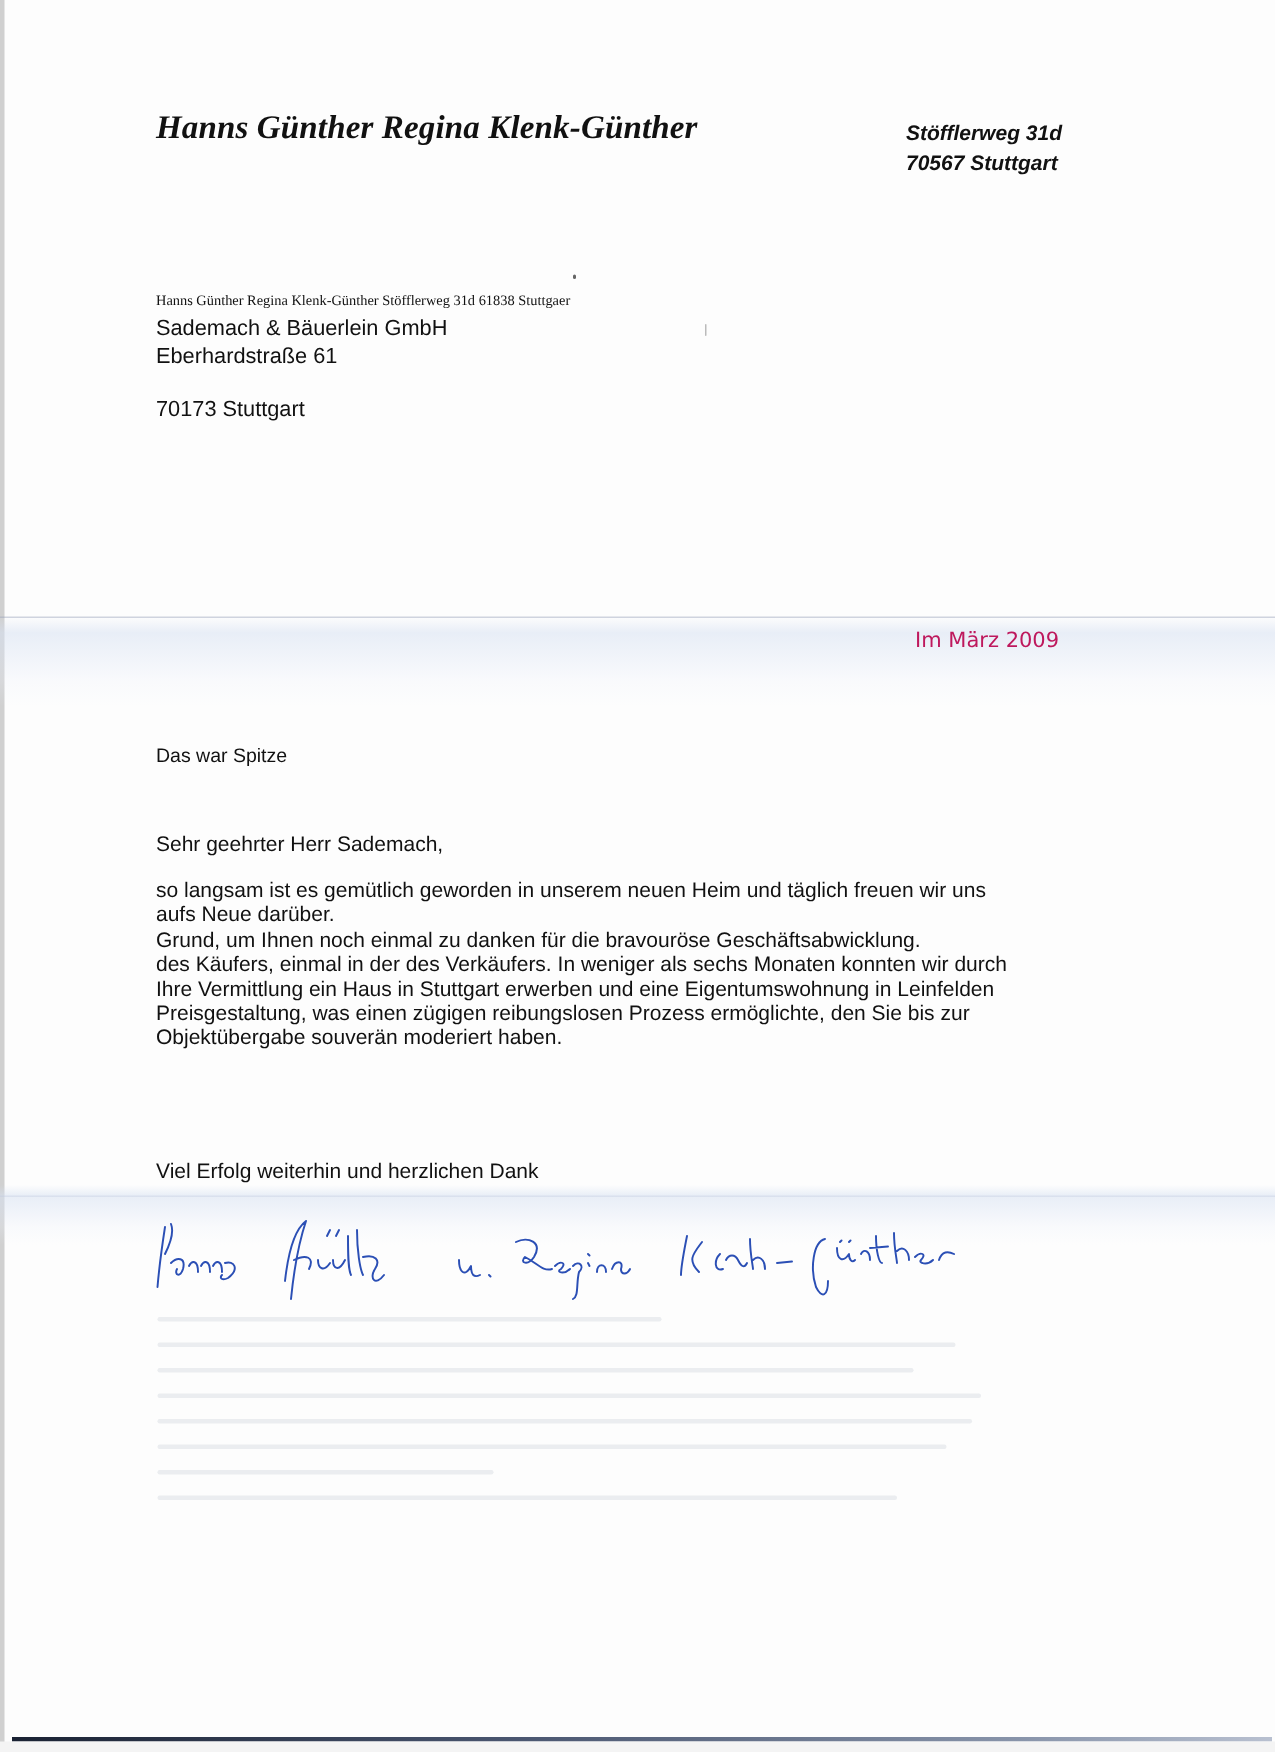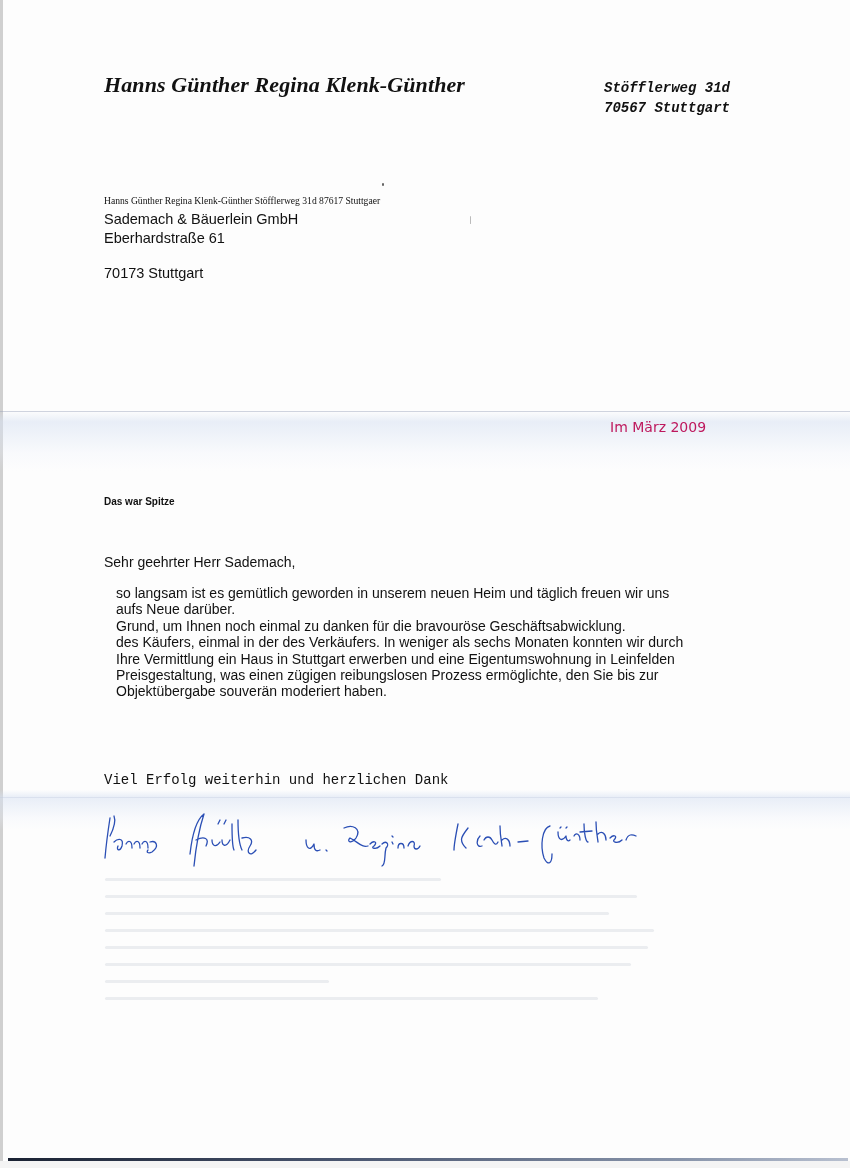--- a/index.html
+++ b/index.html
@@ -20,43 +20,43 @@
     background: linear-gradient(to right, #1a2233, #4a5670 40%, #8894aa 80%, #b8c0d0); }
   .bottom-shade { position: absolute; left: 0; top: 1161px; width: 850px; height: 7px; background: #f4f4f4; }
 
   .letterhead-names {
     position: absolute; left: 104px; top: 72px;
     font-family: "Liberation Serif", serif; font-style: italic; font-weight: bold;
     font-size: 22px; letter-spacing: 0.1px;
   }
   .letterhead-addr {
     position: absolute; left: 604px; top: 78px;
-    font-family: Liberation Mono, monospace; font-style: italic; font-weight: bold;
+    font-family: Liberation Sans, sans-serif; font-style: italic; font-weight: bold;
     font-size: 14px; line-height: 20px;
   }
   .sender-line {
     position: absolute; left: 104px; top: 195px;
     font-family: "Liberation Serif", serif; font-size: 9.6px; white-space: nowrap;
   }
   .recipient { position: absolute; left: 104px; top: 210px; font-size: 14.5px; line-height: 19px; }
   .recipient .city { margin-top: 16px; }
   .speck { position: absolute; width: 2px; height: 3px; background: #666; border-radius: 1px; }
 
   .date {
     position: absolute; left: 610px; top: 419px;
     font-family: "DejaVu Sans", sans-serif; font-size: 14px; color: #be185d;
   }
-  .subject { position: absolute; left: 104px; top: 496px; font-weight: bold; font-size: 10px; }
+  .subject { position: absolute; left: 104px; top: 496px; font-weight: normal; font-size: 13px; }
   .salutation { position: absolute; left: 104px; top: 554px; font-size: 14px; }
   .body-text {
     position: absolute; left: 104px; top: 585px; width: 640px;
-    font-size: 14px; line-height: 16.4px; margin-left: 12px;
+    font-size: 14px; line-height: 16.4px;
   }
   .body-text p { margin: 0; white-space: nowrap; }
-  .closing { position: absolute; left: 104px; top: 772px; font-size: 14px; font-family: Liberation Mono, monospace; }
+  .closing { position: absolute; left: 104px; top: 772px; font-size: 14px; }
   .signature { position: absolute; left: 100px; top: 806px; width: 580px; height: 70px; }
   .signature path { fill: none; stroke: #2b4fb5; stroke-width: 1.3; stroke-linecap: round; stroke-linejoin: round; }
 
   .ghost-text { position: absolute; left: 105px; top: 878px; width: 560px; }
   .ghost-line { height: 3px; margin-bottom: 14px; background: rgba(200,205,215,0.35); border-radius: 2px; }
 </style>
 </head>
 <body>
 
 <div class="page">
@@ -64,21 +64,21 @@
 
   <div class="letterhead-names">Hanns Günther  Regina Klenk-Günther</div>
   <div class="letterhead-addr">
     <div>Stöfflerweg 31d</div>
     <div>70567 Stuttgart</div>
   </div>
 
   <div class="speck" style="left:382px; top:183px;"></div>
   <div class="speck" style="left:470px; top:216px; background:#bbb; height:8px; width:1px;"></div>
 
-  <div class="sender-line">Hanns Günther Regina Klenk-Günther Stöfflerweg 31d  87617 Stuttgaer</div>
+  <div class="sender-line">Hanns Günther Regina Klenk-Günther Stöfflerweg 31d  61838 Stuttgaer</div>
   <div class="recipient">
     <div>Sademach &amp; Bäuerlein GmbH</div>
     <div>Eberhardstraße 61</div>
     <div class="city">70173  Stuttgart</div>
   </div>
 
   <div class="fold-line" style="top:411px;"></div>
   <div class="fold" style="top:411px;"></div>
 
   <div class="date">Im März 2009</div>

